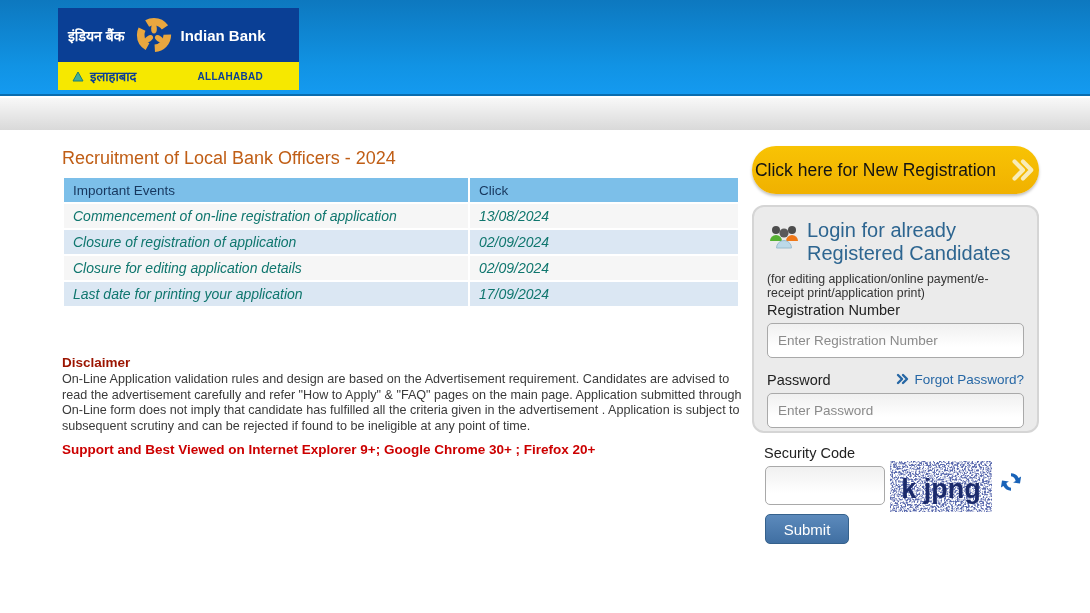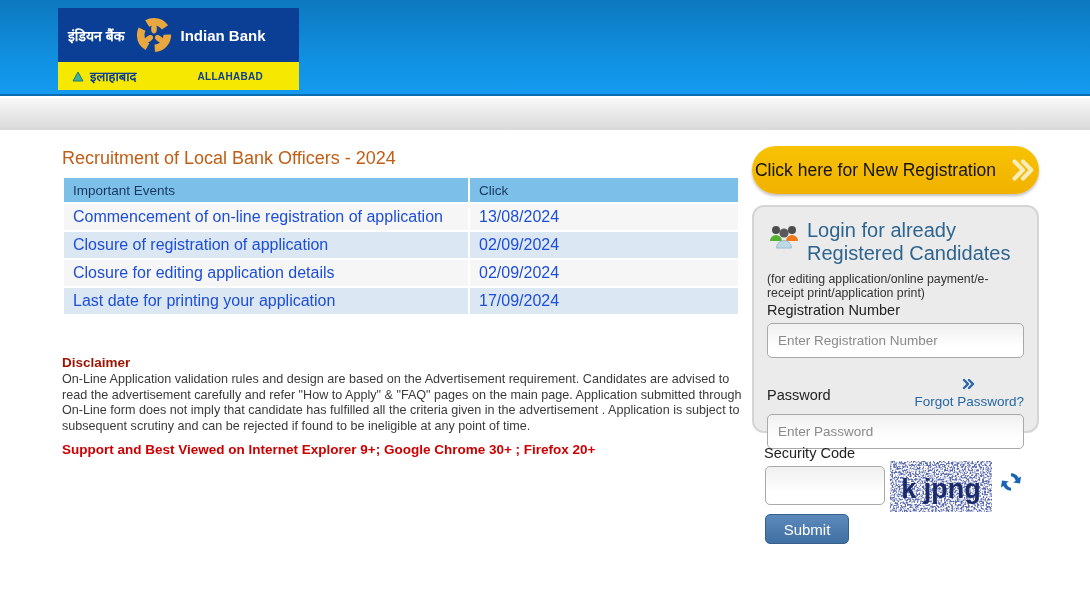--- a/index.html
+++ b/index.html
@@ -23,21 +23,21 @@
   .city-hindi { color:#0a3f95; font-weight:bold; font-size:13px; margin-left:6px; }
   .city-english { color:#0a3f95; font-weight:bold; font-size:10px; margin-left:auto; margin-right:22px; letter-spacing:0.3px; }
 
   
   .page-title { position:absolute; left:62px; top:148px; font-size:18px; color:#c05e16; }
 
   table.events { position:absolute; left:62px; top:176px; width:678px;
     border-collapse:separate; border-spacing:2px; background:#ffffff; table-layout:fixed; }
   table.events th { background:#7cbfe9; color:#17375e; font-weight:normal; text-align:left;
     font-size:13.5px; padding:4px 9px; height:24px; }
-  table.events td { font-size:16px; color:#1d4ed8; padding:4px 9px; height:23px; }
+  table.events td { font-size:14px; color:#0f766e; padding:4px 9px; height:23px;font-style:italic; }
   table.events tbody tr:nth-child(odd) td { background:#f6f6f6; }
   table.events tbody tr:nth-child(even) td { background:#dbe7f3; }
   .col-event { width:404px; }
 
   .disclaimer-heading { position:absolute; left:62px; top:355px; font-size:13.5px; font-weight:bold; color:#9b1400; }
   .disclaimer-body { position:absolute; left:62px; top:372px; width:688px; font-size:12.6px;
     color:#3a3a3a; line-height:1.24; }
   .support-note { position:absolute; left:62px; top:442px; font-size:13.5px; font-weight:bold; color:#cc0000; }
 
   
@@ -50,23 +50,23 @@
     background:#ebebeb; border:2px solid #d5d5d5; border-radius:12px; padding:12px 13px 0 13px; }
   .login-heading-row { display:flex; align-items:flex-start; }
   .users-icon { flex:0 0 auto; margin:4px 6px 0 0; }
   .login-heading { color:#2d6590; font-size:20px; line-height:1.15; }
   .login-note { margin-top:7px; font-size:12.3px; color:#333333; line-height:1.15; }
   .field-label { font-size:14.5px; color:#222222; margin-top:2px; }
   .text-input { width:100%; height:35px; border:1px solid #a9a9a9; border-radius:5px;
     background:linear-gradient(180deg,#f0f0f0 0%,#ffffff 70%); padding:0 10px;
     font-size:13.5px; color:#333333; font-family:"Liberation Sans",sans-serif; margin-top:5px; }
   .text-input::placeholder { color:#8a8a8a; opacity:1; }
-  .password-row { display:flex; align-items:center; justify-content:space-between; margin-top:20px; }
+  .password-row { display:flex; align-items:center; justify-content:space-between; margin-top:12px; }
   .forgot-link { display:flex; align-items:center; gap:4px; color:#2667a5; font-size:13.5px;
-    cursor:pointer; text-decoration:none;flex-direction:column; }
+    cursor:pointer; text-decoration:none; }
 
   .security-label { position:absolute; left:764px; top:445px; font-size:14.5px; color:#222222; }
   .security-input { position:absolute; left:765px; top:466px; width:120px; height:39px;
     border:1px solid #a9a9a9; border-radius:5px;
     background:linear-gradient(180deg,#f0f0f0 0%,#ffffff 70%); padding:0 10px;
     font-size:14px; color:#333; font-family:"Liberation Sans",sans-serif; }
   .captcha-box { position:absolute; left:890px; top:461px; width:102px; height:51px; }
   .refresh-btn { position:absolute; left:998px; top:469px; width:26px; height:26px; cursor:pointer; }
 
   .submit-btn { position:absolute; left:765px; top:514px; width:84px; height:30px;

